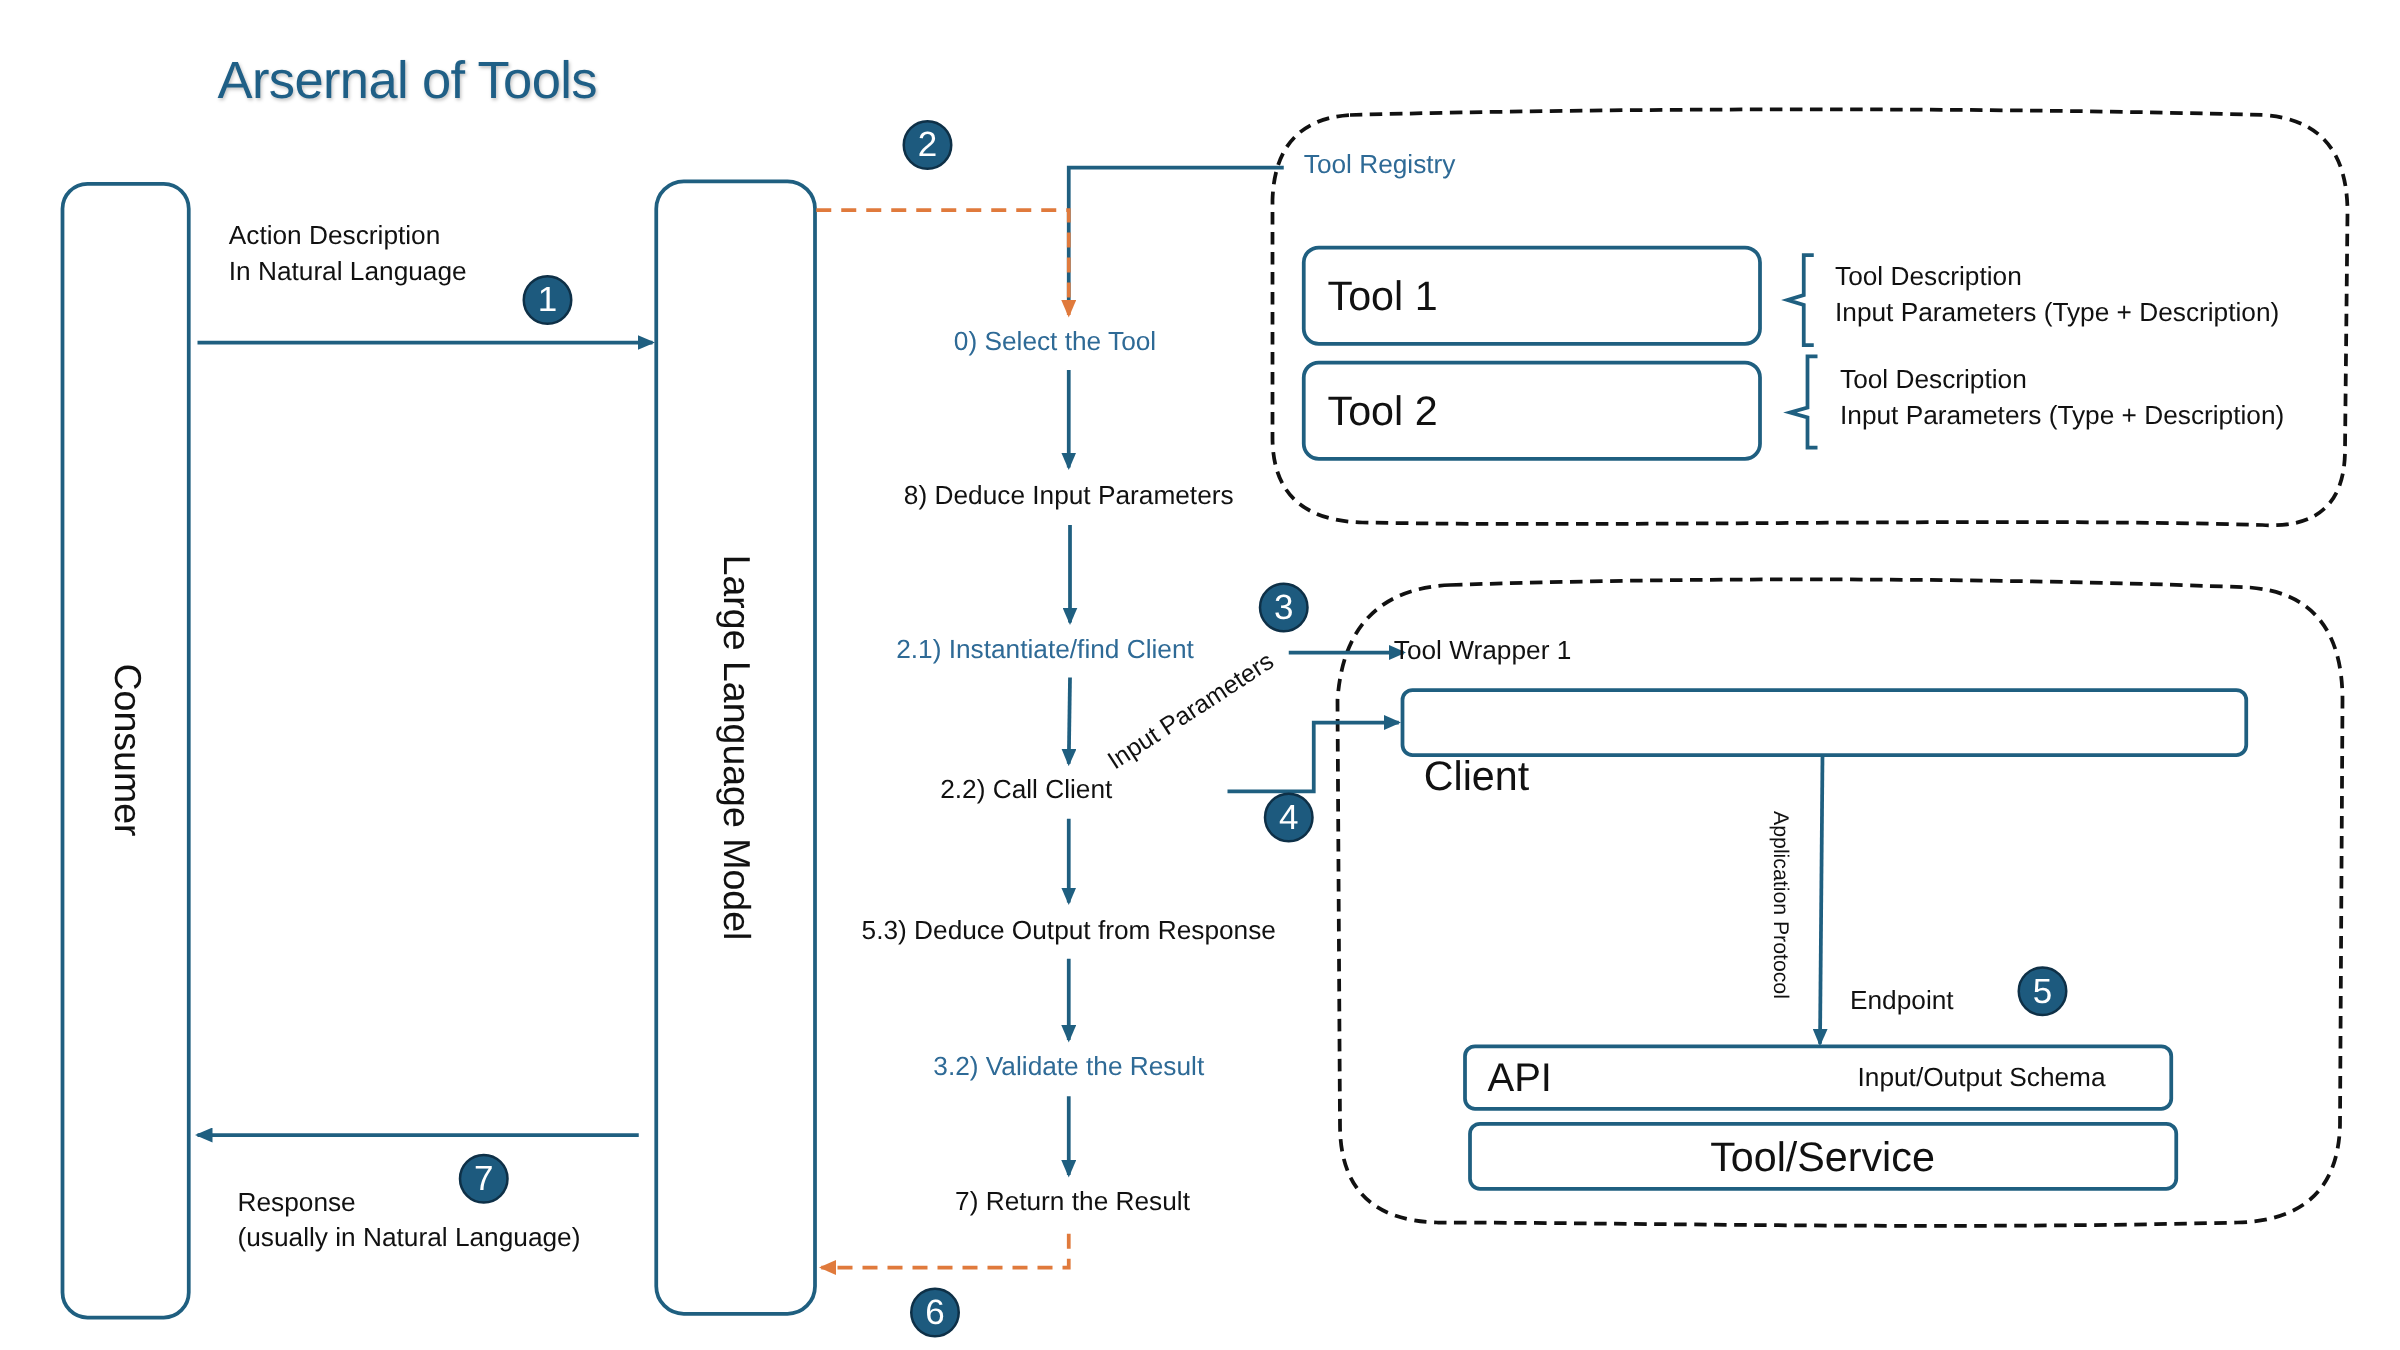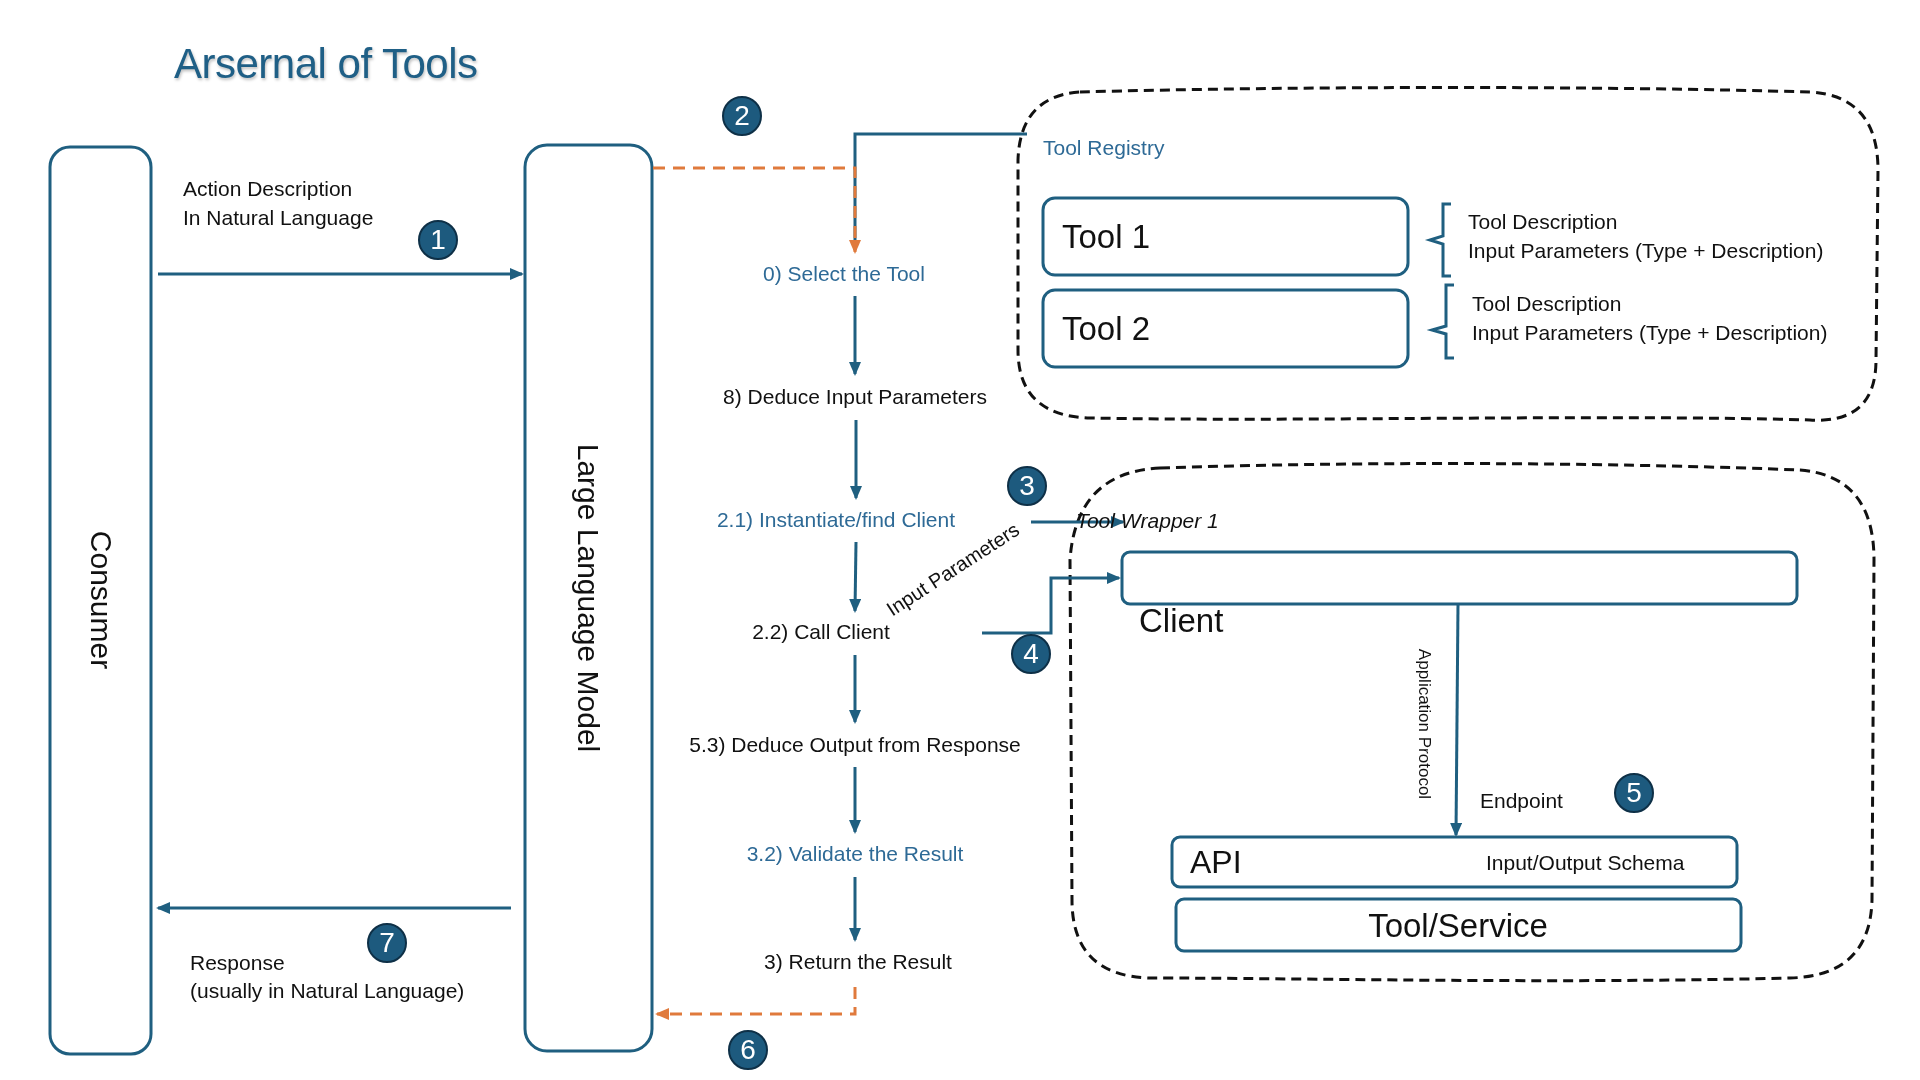--- a/index.html
+++ b/index.html
@@ -86,31 +86,31 @@
 <div class="lbl" style="left:183px; top:206px;">In Natural Language</div>
 <div class="lbl" style="left:190px; top:951px;">Response</div>
 <div class="lbl" style="left:190px; top:979px;">(usually in Natural Language)</div>
 
 <div class="step blue" style="left:844px; top:262px;">0) Select the Tool</div>
 <div class="step" style="left:855px; top:385px;">8) Deduce Input Parameters</div>
 <div class="step blue" style="left:836px; top:508px;">2.1) Instantiate/find  Client</div>
 <div class="step" style="left:821px; top:620px;">2.2) Call Client</div>
 <div class="step" style="left:855px; top:733px;">5.3) Deduce Output from Response</div>
 <div class="step blue" style="left:855px; top:842px;">3.2) Validate the Result</div>
-<div class="step" style="left:858px; top:950px;">3) Return the Result</div>
+<div class="step" style="left:858px; top:950px;">7) Return the Result</div>
 
-<div class="lbl" style="left:1043px; top:120px; color:#2e6a96;margin-top:16px;">Tool Registry</div>
+<div class="lbl" style="left:1043px; top:120px; color:#2e6a96;">Tool Registry</div>
 <div class="boxlbl" style="left:1062px; top:218px; font-size:33px;">Tool 1</div>
 <div class="boxlbl" style="left:1062px; top:310px; font-size:33px;">Tool 2</div>
 <div class="lbl" style="left:1468px; top:210px;">Tool Description</div>
 <div class="lbl" style="left:1468px; top:239px;">Input Parameters (Type + Description)</div>
 <div class="lbl" style="left:1472px; top:292px;">Tool Description</div>
 <div class="lbl" style="left:1472px; top:321px;">Input Parameters (Type + Description)</div>
 
-<div class="lbl" style="left:1076px; top:509px;font-style:italic;">Tool Wrapper 1</div>
+<div class="lbl" style="left:1115px; top:509px;">Tool Wrapper 1</div>
 <div class="boxlbl" style="left:1139px; top:558px; font-size:33px;margin-top:44px;">Client</div>
 <div class="lbl" style="left:895px; top:598px; font-size:20px; transform:rotate(-33deg); transform-origin:0 100%;">Input Parameters</div>
 <div class="vert" style="left:1424px; top:724px; font-size:17px;">Application Protocol</div>
 <div class="lbl" style="left:1480px; top:789px;">Endpoint</div>
 <div class="boxlbl" style="left:1190px; top:844px; font-size:32px;">API</div>
 <div class="boxlbl" style="left:1486px; top:851px; font-size:21px;">Input/Output Schema</div>
 <div class="boxlbl" style="left:1458px; top:907px; font-size:33px; transform:translateX(-50%);">Tool/Service</div>
 
 <div class="badge" style="left:438px; top:240px;">1</div>
 <div class="badge" style="left:742px; top:116px;">2</div>

